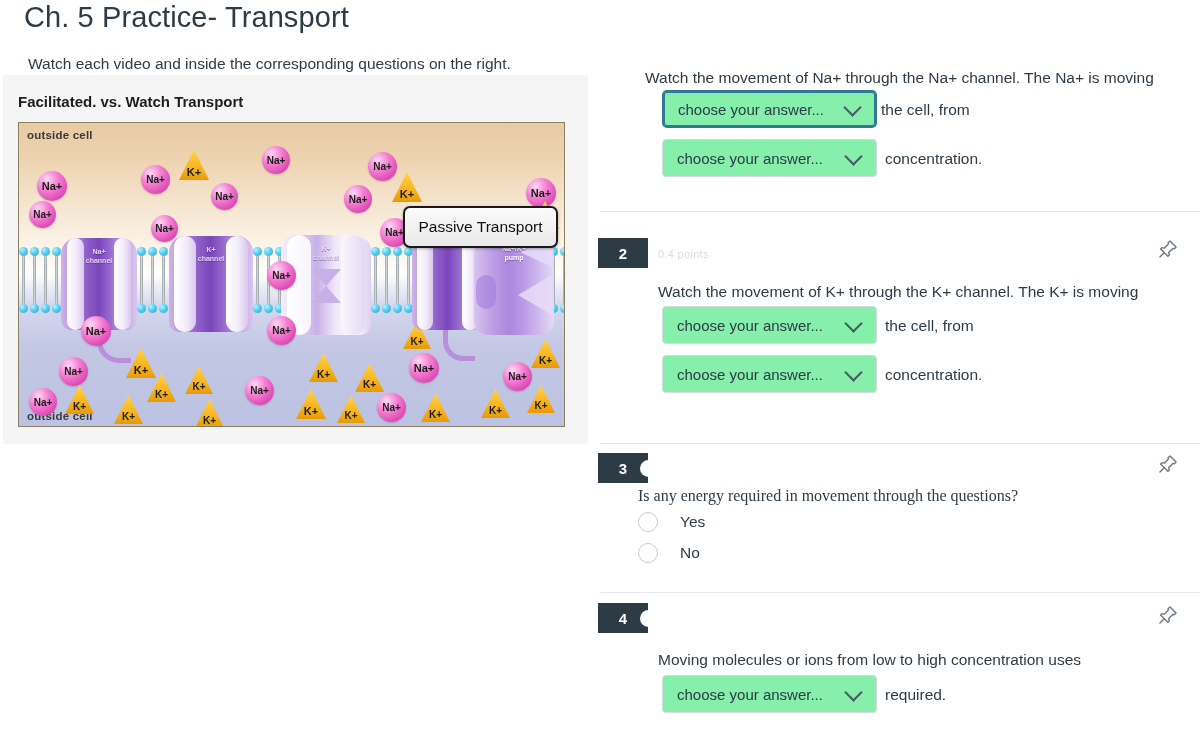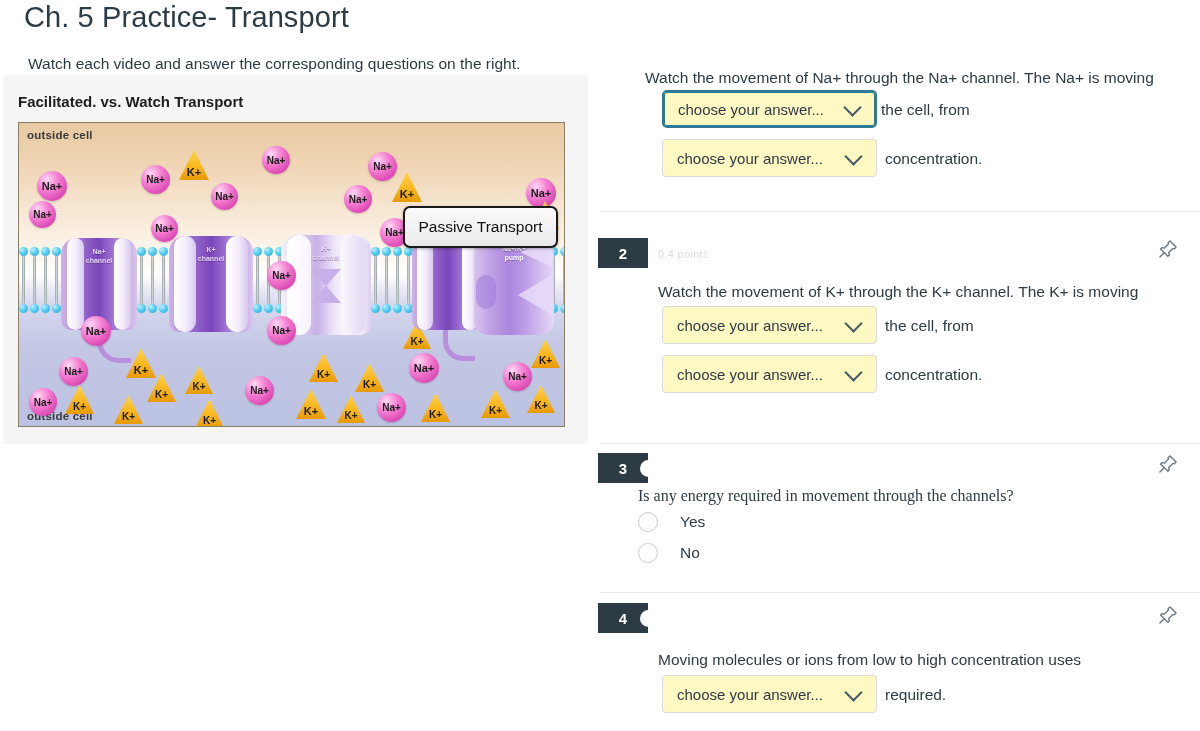--- a/index.html
+++ b/index.html
@@ -153,21 +153,21 @@
   .pin-icon { position:absolute; width:22px; height:22px; }
 
   .q-text {
     position:absolute; font-size:15.5px; color:#2d3b45; line-height:22px;
     white-space:nowrap;
   }
   .q-text.serif { font-family:"Liberation Serif", serif; font-size:16px; color:#2d3b45; }
 
   .dd {
     position:absolute; width:215px; height:38px;
-    background:#fef9c3; border:1px solid #d7dade; border-radius:4px;
+    background:#86efac; border:1px solid #d7dade; border-radius:4px;
     display:flex; align-items:center;
   }
   .dd.focused { border:2px solid #2c7a96; border-radius:5px; box-shadow:0 0 0 1px #2c7a96 inset; }
   .dd .dd-val {
     margin-left:14px; font-size:15px; color:#2d3b45; white-space:nowrap;
   }
   .dd .dd-caret {
     position:absolute; right:16px; top:50%; width:13px; height:13px;
     margin-top:-8px; border-right:2px solid #4a5a64; border-bottom:2px solid #4a5a64;
     transform:rotate(45deg);
@@ -184,21 +184,21 @@
   .radio-label { margin-left:22px; font-size:15.5px; color:#2d3b45; }
 </style>
 </head>
 <body>
 
 <div id="root">
 
   <div class="left-pane">
 
     <div class="page-title">Ch. 5 Practice- Transport</div>
-    <div class="instructions">Watch each video and answer the corresponding questions on the right.</div>
+    <div class="instructions">Watch each video and inside the corresponding questions on the right.</div>
 
     <div class="video-card">
       <div class="video-card-title">Facilitated. vs. Watch Transport</div>
 
       <div class="diagram">
 
         <div class="lbl-outside">outside cell</div>
         <div class="lbl-inside">outside cell</div>
 
         <div class="membrane" id="membrane">
@@ -485,21 +485,21 @@
       <div class="q-badge notch" style="left:5px; top:453px;">3</div>
       <div class="q-points" style="left:72px; top:463px;"></div>
 
       <svg class="pin-icon" style="left:564px; top:453px;" viewBox="0 0 24 24">
         <g fill="none" stroke="#6b7780" stroke-width="1.5" stroke-linecap="round" stroke-linejoin="round">
           <path d="M14.2 3.2l6.6 6.6-2.1 2.1-1.4-.5-4.5 4.5.6 2.6-1.5 1.5-8-8 1.5-1.5 2.6.6 4.5-4.5-.5-1.4z"></path>
           <path d="M7.6 16.4L3.2 20.8"></path>
         </g>
       </svg>
 
-      <div class="q-text serif" style="left:45px; top:485px;">Is any energy required in movement through the channels?</div>
+      <div class="q-text serif" style="left:45px; top:485px;">Is any energy required in movement through the questions?</div>
 
       <div class="radio-row" style="left:45px; top:512px;">
         <span class="radio-circle"></span>
         <span class="radio-label">Yes</span>
       </div>
       <div class="radio-row" style="left:45px; top:543px;">
         <span class="radio-circle"></span>
         <span class="radio-label">No</span>
       </div>
 

